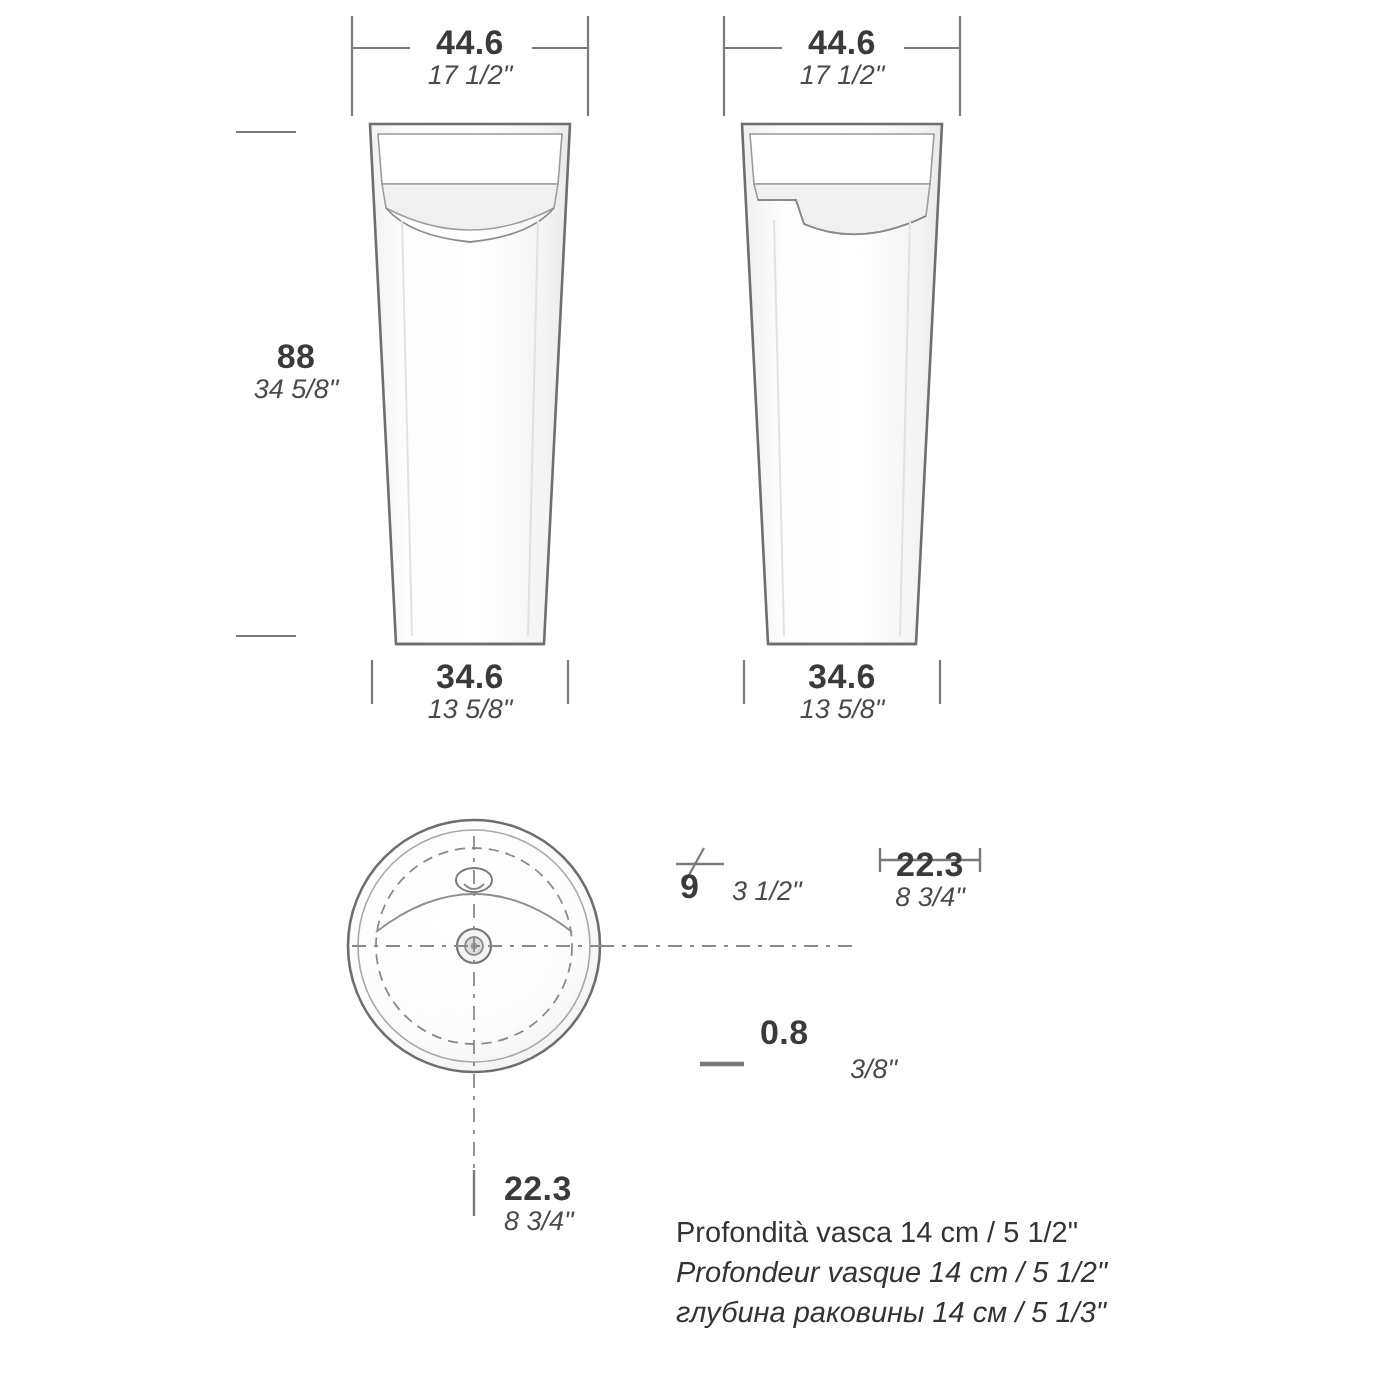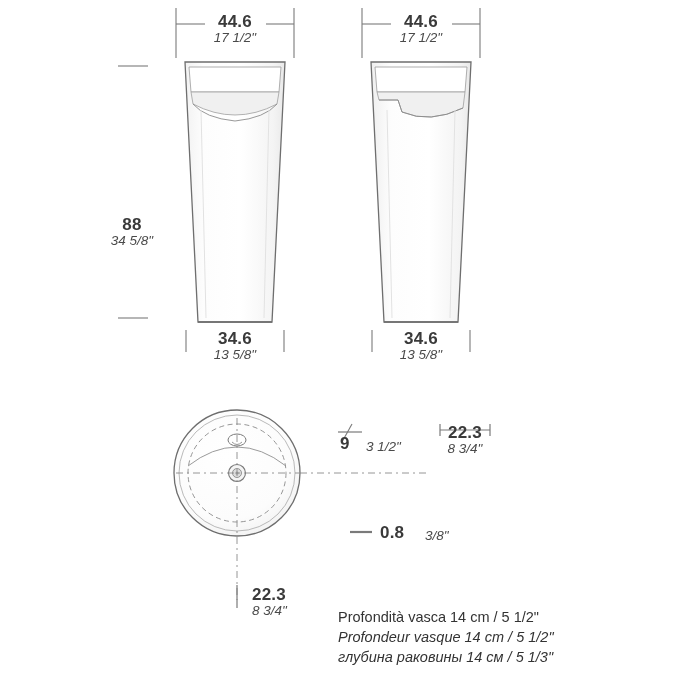--- a/index.html
+++ b/index.html
@@ -183,21 +183,21 @@
   <div class="lbl ctr" style="left:235px; top:13px;">
     <div class="metric">44.6</div>
     <div class="imperial">17 1/2"</div>
   </div>
 
   <div class="lbl ctr" style="left:421px; top:13px;">
     <div class="metric">44.6</div>
     <div class="imperial">17 1/2"</div>
   </div>
 
-  <div class="lbl ctr" style="left:132px; top:170px;margin-top:46px;">
+  <div class="lbl ctr" style="left:148px; top:170px;">
     <div class="metric">88</div>
     <div class="imperial">34 5/8"</div>
   </div>
 
   <div class="lbl ctr" style="left:235px; top:330px;">
     <div class="metric">34.6</div>
     <div class="imperial">13 5/8"</div>
   </div>
 
   <div class="lbl ctr" style="left:421px; top:330px;">
@@ -210,21 +210,21 @@
   </div>
   <div class="lbl" style="left:366px; top:437px;">
     <span class="imperial">3 1/2"</span>
   </div>
 
   <div class="lbl ctr" style="left:465px; top:424px;">
     <div class="metric">22.3</div>
     <div class="imperial">8 3/4"</div>
   </div>
 
-  <div class="lbl" style="left:380px; top:524px;">
+  <div class="lbl" style="left:380px; top:508px;">
     <span class="metric">0.8</span>
   </div>
   <div class="lbl" style="left:425px; top:526px;">
     <span class="imperial">3/8"</span>
   </div>
 
   <div class="lbl" style="left:252px; top:586px;">
     <div class="metric">22.3</div>
     <div class="imperial">8 3/4"</div>
   </div>

